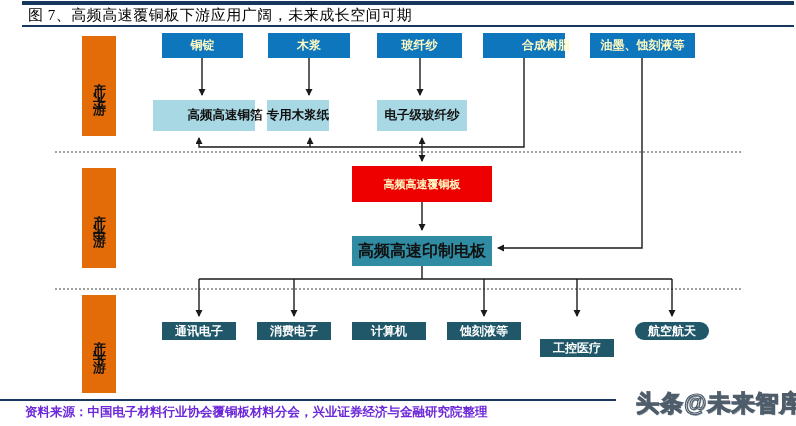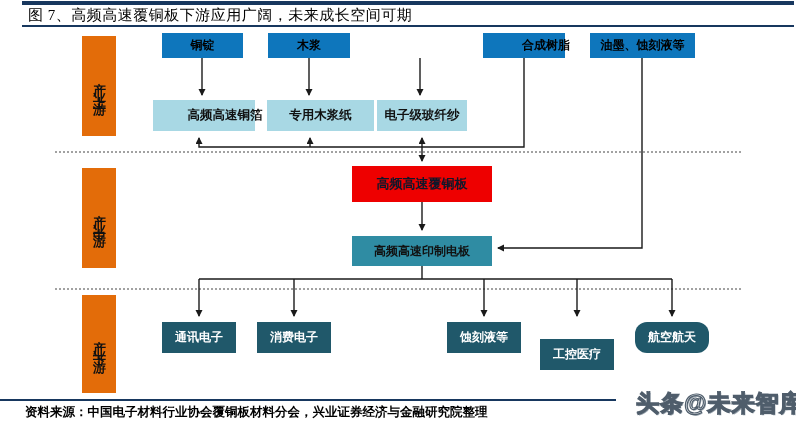--- a/index.html
+++ b/index.html
@@ -18,32 +18,32 @@
   .stage-bar { position:absolute; width:34px; background:#E36C09; display:flex;
                align-items:center; justify-content:center; }
   .stage-bar span { writing-mode:vertical-rl; text-orientation:upright; font-weight:bold;
                     font-size:13px; color:#111; letter-spacing:7px; }
   #bar-up   { left:82px; top:36px;  height:100px; }
   #bar-mid  { left:82px; top:168px; height:100px; }
   #bar-down { left:82px; top:295px; height:98px;  }
 
   .node { position:absolute; display:flex; align-items:center; justify-content:center;
           font-weight:bold; white-space:nowrap; }
-  .blue  { background:#0E76BC; color:#000000; font-size:12px; height:25px; top:33px; }
+  .blue  { background:#0E76BC; color:#fef9c3; font-size:12px; height:25px; top:33px; }
   .lblue { background:#A8D8E4; color:#111;    font-size:12.5px; height:31px; top:100px; }
-  .red   { background:#EE0000; color:#0f172a;    font-size:13px; }
-  .teal  { background:#2F8CA3; color:#111;    font-size:12px; }
-  .dteal { background:#20586A; color:#ffffff; font-size:12px; height:31px; top:322px; }
+  .red   { background:#EE0000; color:#fef9c3;    font-size:11px; }
+  .teal  { background:#2F8CA3; color:#111;    font-size:16px; }
+  .dteal { background:#20586A; color:#ffffff; font-size:12px; height:18px; top:322px; }
 
   svg.wires { position:absolute; left:0; top:0; width:796px; height:426px; pointer-events:none; }
   .wire { stroke:#1a1a1a; stroke-width:1.4; fill:none; }
   .dash { stroke:#444; stroke-width:1; stroke-dasharray:2,2; fill:none; }
 
   #source-line { position:absolute; left:25px; top:404px; font-family:"Liberation Serif","DejaVu Serif",serif;
-                 font-weight:bold; font-size:12.5px; color:#000000; white-space:nowrap; }
+                 font-weight:bold; font-size:12.5px; color:#6d28d9; white-space:nowrap; }
   #watermark { position:absolute; left:636px; top:388px; font-size:23px; font-weight:bold;
                color:#eef1f4; -webkit-text-stroke:1.2px #4f5d6b;
                text-shadow:1px 1px 0 #9aa5af; letter-spacing:1px; white-space:nowrap; }
 </style>
 </head>
 <body>
 
 <div id="stage">
 
   <div id="top-bar" class="rule"></div>
@@ -87,32 +87,34 @@
   </div>
   <div id="bar-mid" class="stage-bar">
     <span>产业中游</span>
   </div>
   <div id="bar-down" class="stage-bar">
     <span>产业下游</span>
   </div>
 
   <div class="node blue" style="left:162px;width:81px;">铜锭</div>
   <div class="node blue" style="left:268px;width:82px;">木浆</div>
+  <div class="node blue" style="left:377px;width:85px;">玻纤纱</div>
   <div class="node blue" style="left:483px;width:82px;padding-left:44px;">合成树脂</div>
   <div class="node blue" style="left:590px;width:105px;">油墨、蚀刻液等</div>
 
   <div class="node lblue" style="left:153px;width:102px;padding-left:42px;">高频高速铜箔</div>
-  <div class="node lblue" style="left:267px;width:107px;">专用木浆纸</div>
+  <div class="node lblue" style="left:267px;width:62px;">专用木浆纸</div>
   <div class="node lblue" style="left:377px;width:90px;">电子级玻纤纱</div>
 
   <div class="node red" style="left:352px;top:166px;width:140px;height:36px;">高频高速覆铜板</div>
   <div class="node teal" style="left:352px;top:236px;width:140px;height:30px;">高频高速印制电板</div>
 
   <div class="node dteal" style="left:162px;width:74px;">通讯电子</div>
   <div class="node dteal" style="left:257px;width:74px;">消费电子</div>
+  <div class="node dteal" style="left:352px;width:74px;">计算机</div>
   <div class="node dteal" style="left:447px;width:74px;">蚀刻液等</div>
   <div class="node dteal" style="left:540px;width:74px;margin-top:17px;">工控医疗</div>
   <div class="node dteal" style="left:635px;width:74px;border-radius:12px;">航空航天</div>
 
   <div id="footer-rule" class="rule"></div>
   <div id="source-line">资料来源：中国电子材料行业协会覆铜板材料分会，兴业证券经济与金融研究院整理</div>
   <div id="watermark">头条@未来智库</div>
 
 </div>
 

